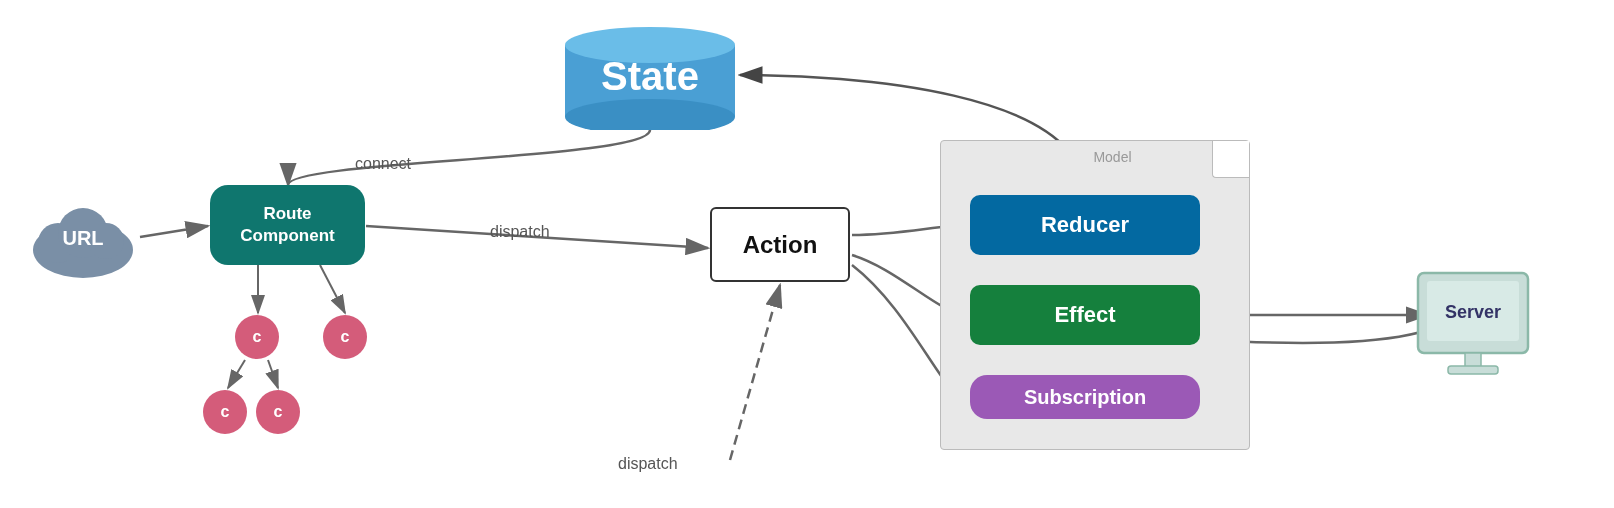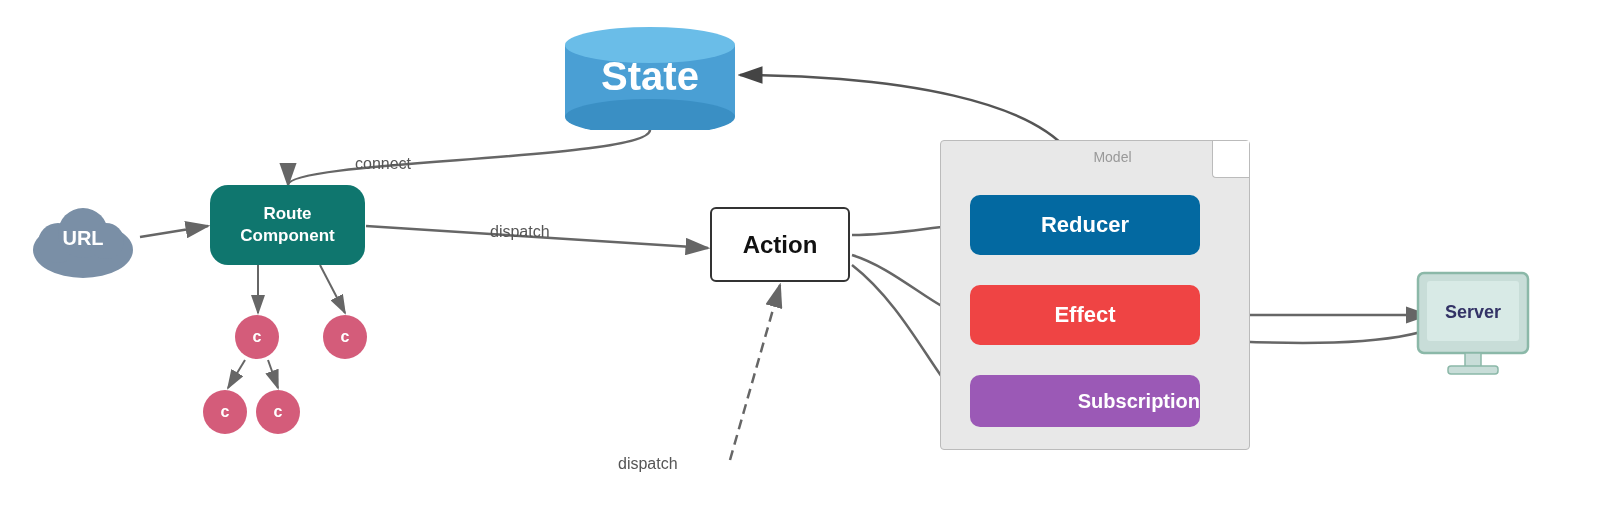--- a/index.html
+++ b/index.html
@@ -164,42 +164,42 @@
       font-weight: 700;
     }
 
     
     .effect-box {
       position: absolute;
       left: 970px;
       top: 285px;
       width: 230px;
       height: 60px;
-      background: #ef4444;
+      background: #15803d;
       border-radius: 10px;
       display: flex;
       align-items: center;
       justify-content: center;
       color: #fff;
       font-size: 22px;
       font-weight: 700;
     }
 
     
     .subscription-box {
       position: absolute;
       left: 970px;
       top: 375px;
       width: 230px;
-      height: 52px;
+      height: 44px;
       background: #9b59b6;
-      border-radius: 10px;
-      display: flex;
-      align-items: center;
-      justify-content: flex-end;
+      border-radius: 17px;
+      display: flex;
+      align-items: center;
+      justify-content: center;
       color: #fff;
       font-size: 20px;
       font-weight: 700;
     }
 
     
     .server-box {
       position: absolute;
       left: 1413px;
       top: 268px;

